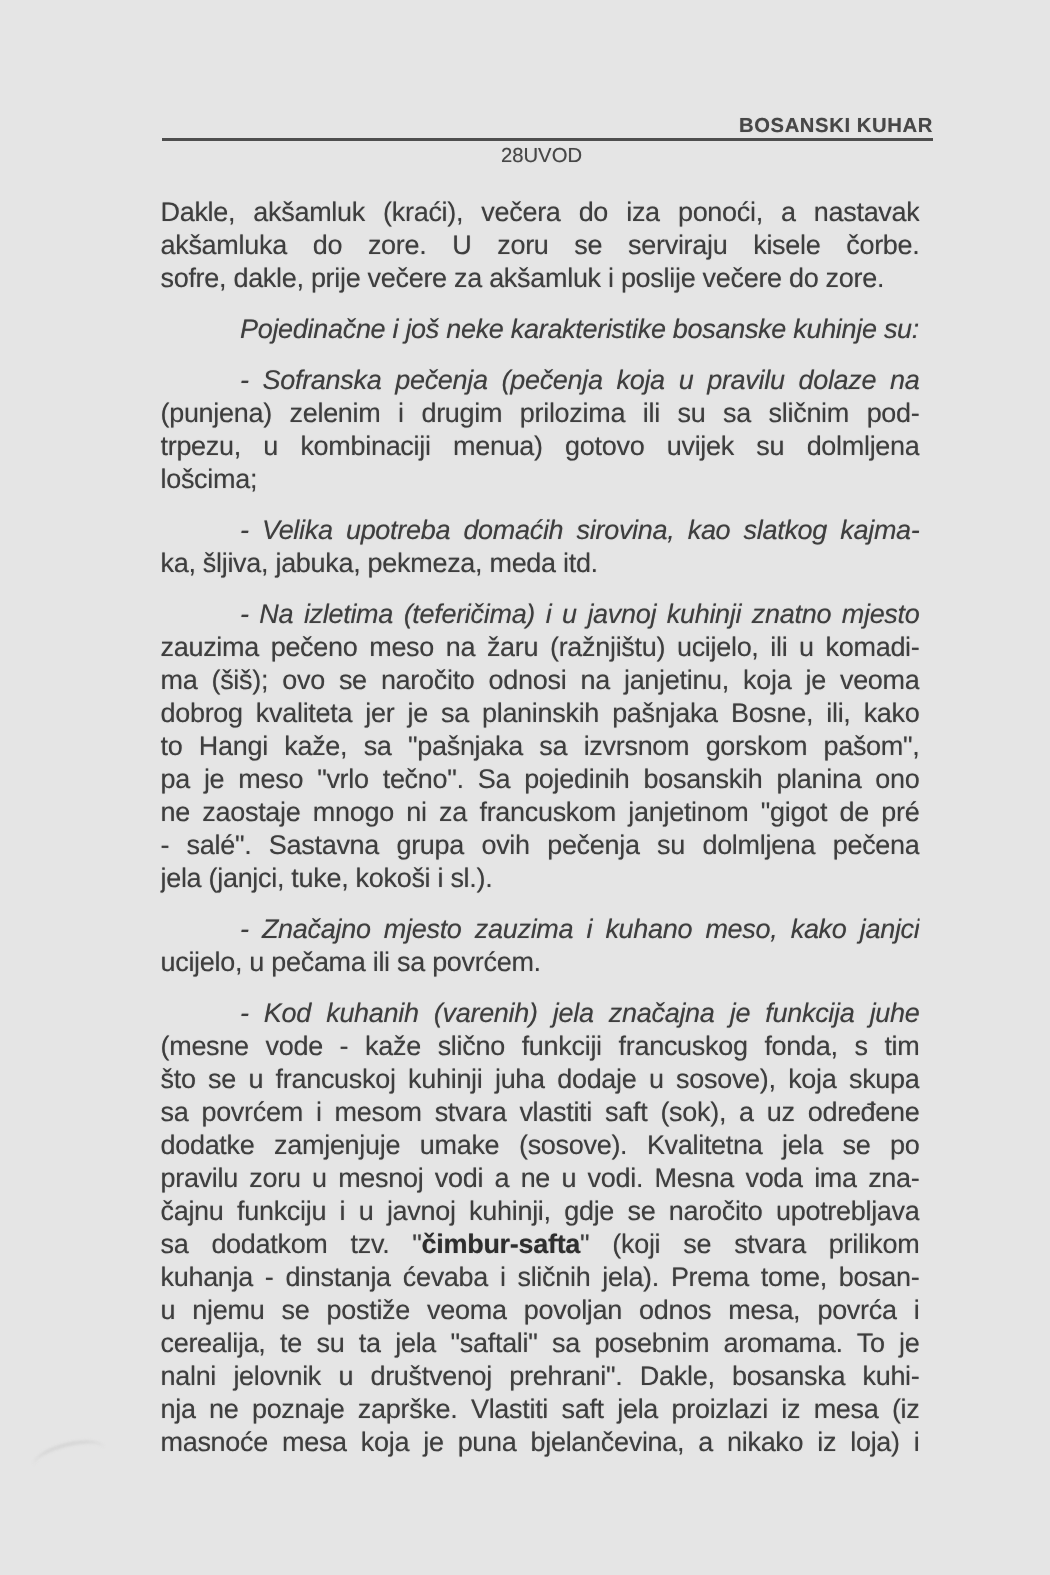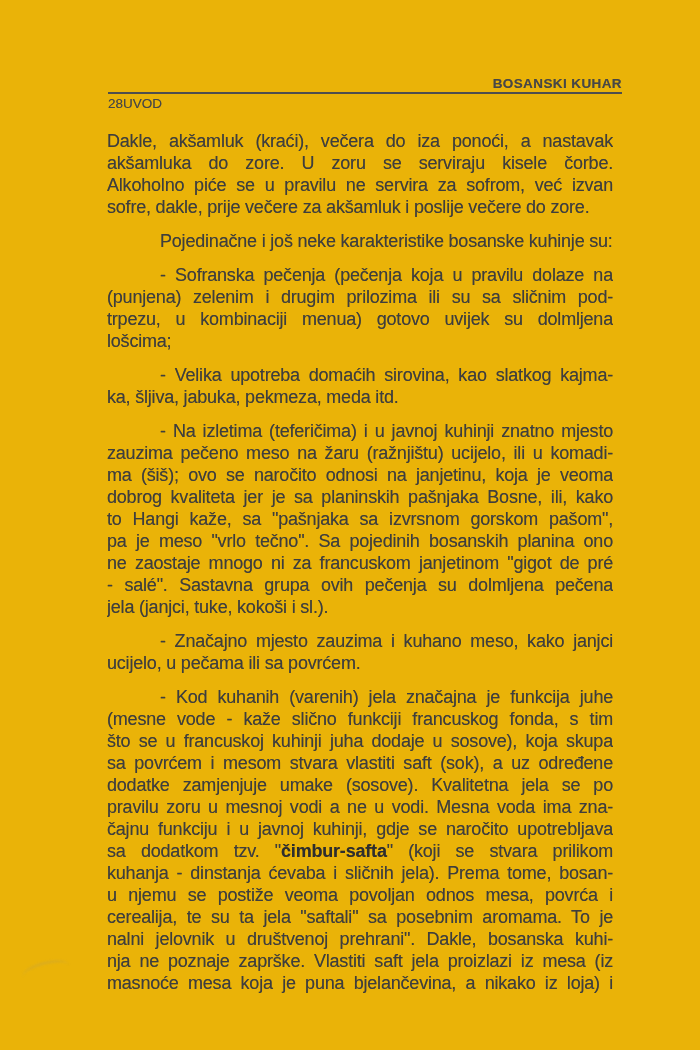--- a/index.html
+++ b/index.html
@@ -4,21 +4,21 @@
 <style>
   html, body { margin: 0; padding: 0; }
   body {
     width: 700px; height: 1050px;
     background: #ffffff;
     font-family: "Liberation Sans", sans-serif;
   }
   .page {
     position: relative;
     width: 700px; height: 1050px;
-    background: #eab308;
+    background: #e5e5e5;
     overflow: hidden;
     color: #3e3e3e;
   }
   .header {
     position: absolute;
     left: 108px; top: 76px;
     width: 514px;
   }
   .running-title {
     text-align: right;
@@ -28,21 +28,21 @@
     color: #474747;
     text-shadow: 0 0 0.5px rgba(70,70,70,0.5);
   }
   .rule {
     height: 2px;
     background: #4e4e4e;
     margin-top: 1px;
   }
   .subrow {
     display: flex;
-    justify-content: flex-start;
+    justify-content: center;
     margin-top: 2px;
     font-size: 13.5px;
     color: #474747;
     text-shadow: 0 0 0.5px rgba(70,70,70,0.5);
   }
   .subrow .section { padding-right: 8px; }
   .body-text {
     position: absolute;
     left: 95px; top: 118px;
     width: 530px;
@@ -53,21 +53,21 @@
   }
   .para { margin: 12px; }
   .line {
     text-align: justify;
     text-align-last: left;
     height: 22px;
     overflow: hidden;
     white-space: normal;
   }
   .line.just { text-align-last: justify; }
-  .line.first { padding-left: 53px; }
+  .line.first { padding-left: 53px; font-style: italic; }
   .line b { font-weight: bold; color: #2e2e2e; }
   .smudge {
     position: absolute;
     left: 22px; top: 962px;
     width: 48px; height: 16px;
     border-top: 2px solid rgba(140,140,140,0.22);
     border-radius: 50%;
     transform: rotate(-14deg);
     filter: blur(1.2px);
   }
@@ -82,21 +82,20 @@
     <div class="subrow">
       <span class="pagenum">28</span>
       <span class="section">UVOD</span>
     </div>
   </div>
 
   <div class="body-text">
       <div class="para">
         <div class="line just">Dakle, akšamluk (kraći), večera do iza ponoći, a nastavak</div>
         <div class="line just">akšamluka do zore. U zoru se serviraju kisele čorbe.</div>
-        <div class="line just">Alkoholno piće se u pravilu ne servira za sofrom, već izvan</div>
         <div class="line">sofre, dakle, prije večere za akšamluk i poslije večere do zore.</div>
       </div>
       <div class="para">
         <div class="line first">Pojedinačne i još neke karakteristike bosanske kuhinje su:</div>
       </div>
       <div class="para">
         <div class="line just first">- Sofranska pečenja (pečenja koja u pravilu dolaze na</div>
         <div class="line just">(punjena) zelenim i drugim prilozima ili su sa sličnim pod-</div>
         <div class="line just">trpezu, u kombinaciji menua) gotovo uvijek su dolmljena</div>
         <div class="line">lošcima;</div>

